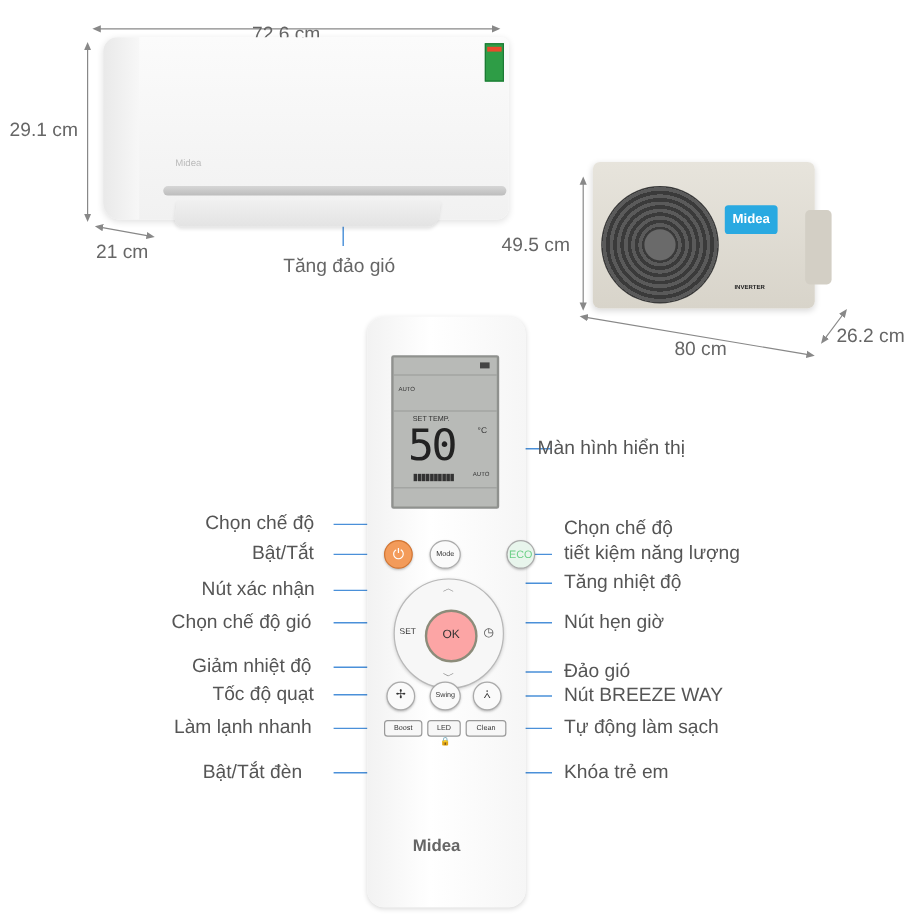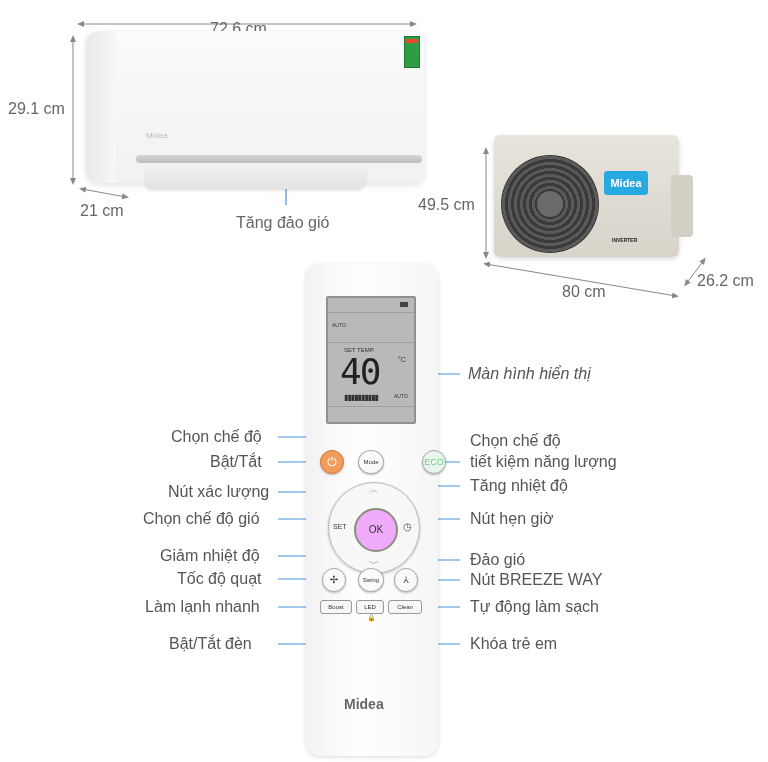--- a/index.html
+++ b/index.html
@@ -31,21 +31,21 @@
   .lcd .temp { position:absolute; left:12px; top:56px; font-family:"DejaVu Sans Mono", monospace; font-size:36px; color:#222; letter-spacing:-2px; line-height:36px; }
   .lcd .unit { position:absolute; left:70px; top:58px; font-size:7px; color:#333; }
   .lcd .auto1 { position:absolute; left:4px; top:24px; font-size:5px; color:#333; }
   .lcd .bars { position:absolute; left:16px; top:95px; font-size:8px; color:#333; letter-spacing:-1px; }
   .lcd .auto2 { position:absolute; left:66px; top:95px; font-size:5px; color:#333; }
   .lcd .batt { position:absolute; left:72px; top:4px; width:8px; height:5px; background:#444; }
   .btn { position:absolute; border-radius:50%; background:#fafafa; border:1px solid #aaa; box-shadow:0 1px 2px rgba(0,0,0,0.25); font-size:6px; color:#333; text-align:center; }
   .btn.power { background:#f39b5a; border-color:#d27532; color:#fff; font-size:12px; }
   .btn.eco { background:#e8f5ec; color:#6bcf86; font-size:9px; }
   .dpad { position:absolute; left:22px; top:218px; width:90px; height:90px; border-radius:50%; background:#f7f7f7; border:1px solid #b8b8b8; box-shadow:0 1px 3px rgba(0,0,0,0.2); }
-  .ok { position:absolute; left:25px; top:25px; width:40px; height:40px; border-radius:50%; background:#f0abfc; border:2px solid #8c8c7a; font-size:10px; color:#333; text-align:center; line-height:40px; }
+  .ok { position:absolute; left:25px; top:25px; width:40px; height:40px; border-radius:50%; background:#fca5a5; border:2px solid #8c8c7a; font-size:10px; color:#333; text-align:center; line-height:40px; }
   .dpad .set { position:absolute; left:4px; top:40px; font-size:7px; color:#333; }
   .dpad .up { position:absolute; left:40px; top:0px; font-size:10px; color:#888; }
   .dpad .down { position:absolute; left:40px; top:74px; font-size:10px; color:#888; }
   .dpad .timer { position:absolute; left:74px; top:38px; font-size:10px; color:#555; }
   .pill { position:absolute; top:336px; height:12px; background:#f7f7f7; border:1px solid #999; border-radius:3px; font-size:6px; color:#333; text-align:center; line-height:12px; }
   .rbrand { position:absolute; left:38px; top:432px; font-size:14px; font-weight:bold; color:#666; }
 </style>
 </head>
 <body>
 
@@ -111,21 +111,21 @@
   <span class="inv">INVERTER</span>
 </div>
 
 <div class="abs remote">
   <div class="lcd">
     <div class="batt"></div>
     <div class="row" style="top:14px;"></div>
     <span class="auto1">AUTO</span>
     <div class="row" style="top:44px;"></div>
     <span class="settemp">SET TEMP.</span>
-    <span class="temp">40</span>
+    <span class="temp">50</span>
     <span class="unit">°C</span>
     <span class="bars">▮▮▮▮▮▮▮▮▮▮</span>
     <span class="auto2">AUTO</span>
     <div class="row" style="top:108px;"></div>
   </div>
 
   <div class="btn power" style="left:14px;top:186px;width:22px;height:22px;line-height:22px;">⏻</div>
   <div class="btn" style="left:52px;top:186px;width:24px;height:22px;line-height:22px;">Mode</div>
   <div class="btn eco" style="left:92px;top:186px;width:22px;height:22px;line-height:22px;margin-left:24px;">ECO</div>
 
@@ -144,28 +144,28 @@
   <div class="pill" style="left:14px;width:30px;">Boost</div>
   <div class="pill" style="left:50px;width:26px;">LED</div>
   <div class="pill" style="left:82px;width:32px;">Clean</div>
   <span class="abs" style="left:61px;top:350px;font-size:7px;color:#777;">🔒</span>
 
   <span class="rbrand">Midea</span>
 </div>
 
 <span class="lbl" style="left:171px;top:428px;">Chọn chế độ</span>
 <span class="lbl" style="left:210px;top:453px;">Bật/Tắt</span>
-<span class="lbl" style="left:168px;top:483px;">Nút xác lượng</span>
+<span class="lbl" style="left:168px;top:483px;">Nút xác nhận</span>
 <span class="lbl" style="left:143px;top:510px;">Chọn chế độ gió</span>
 <span class="lbl" style="left:160px;top:547px;">Giảm nhiệt độ</span>
 <span class="lbl" style="left:177px;top:570px;">Tốc độ quạt</span>
 <span class="lbl" style="left:145px;top:598px;text-align:center;">Làm lạnh nhanh</span>
 <span class="lbl" style="left:169px;top:635px;">Bật/Tắt đèn</span>
 
-<span class="lbl" style="left:468px;top:365px;font-style:italic;">Màn hình hiển thị</span>
+<span class="lbl" style="left:448px;top:365px;">Màn hình hiển thị</span>
 <span class="lbl" style="left:470px;top:432px;">Chọn chế độ</span>
 <span class="lbl" style="left:470px;top:453px;">tiết kiệm năng lượng</span>
 <span class="lbl" style="left:470px;top:477px;">Tăng nhiệt độ</span>
 <span class="lbl" style="left:470px;top:510px;">Nút hẹn giờ</span>
 <span class="lbl" style="left:470px;top:551px;">Đảo gió</span>
 <span class="lbl" style="left:470px;top:571px;">Nút BREEZE WAY</span>
 <span class="lbl" style="left:470px;top:598px;">Tự động làm sạch</span>
 <span class="lbl" style="left:470px;top:635px;">Khóa trẻ em</span>
 
 </body></html>

